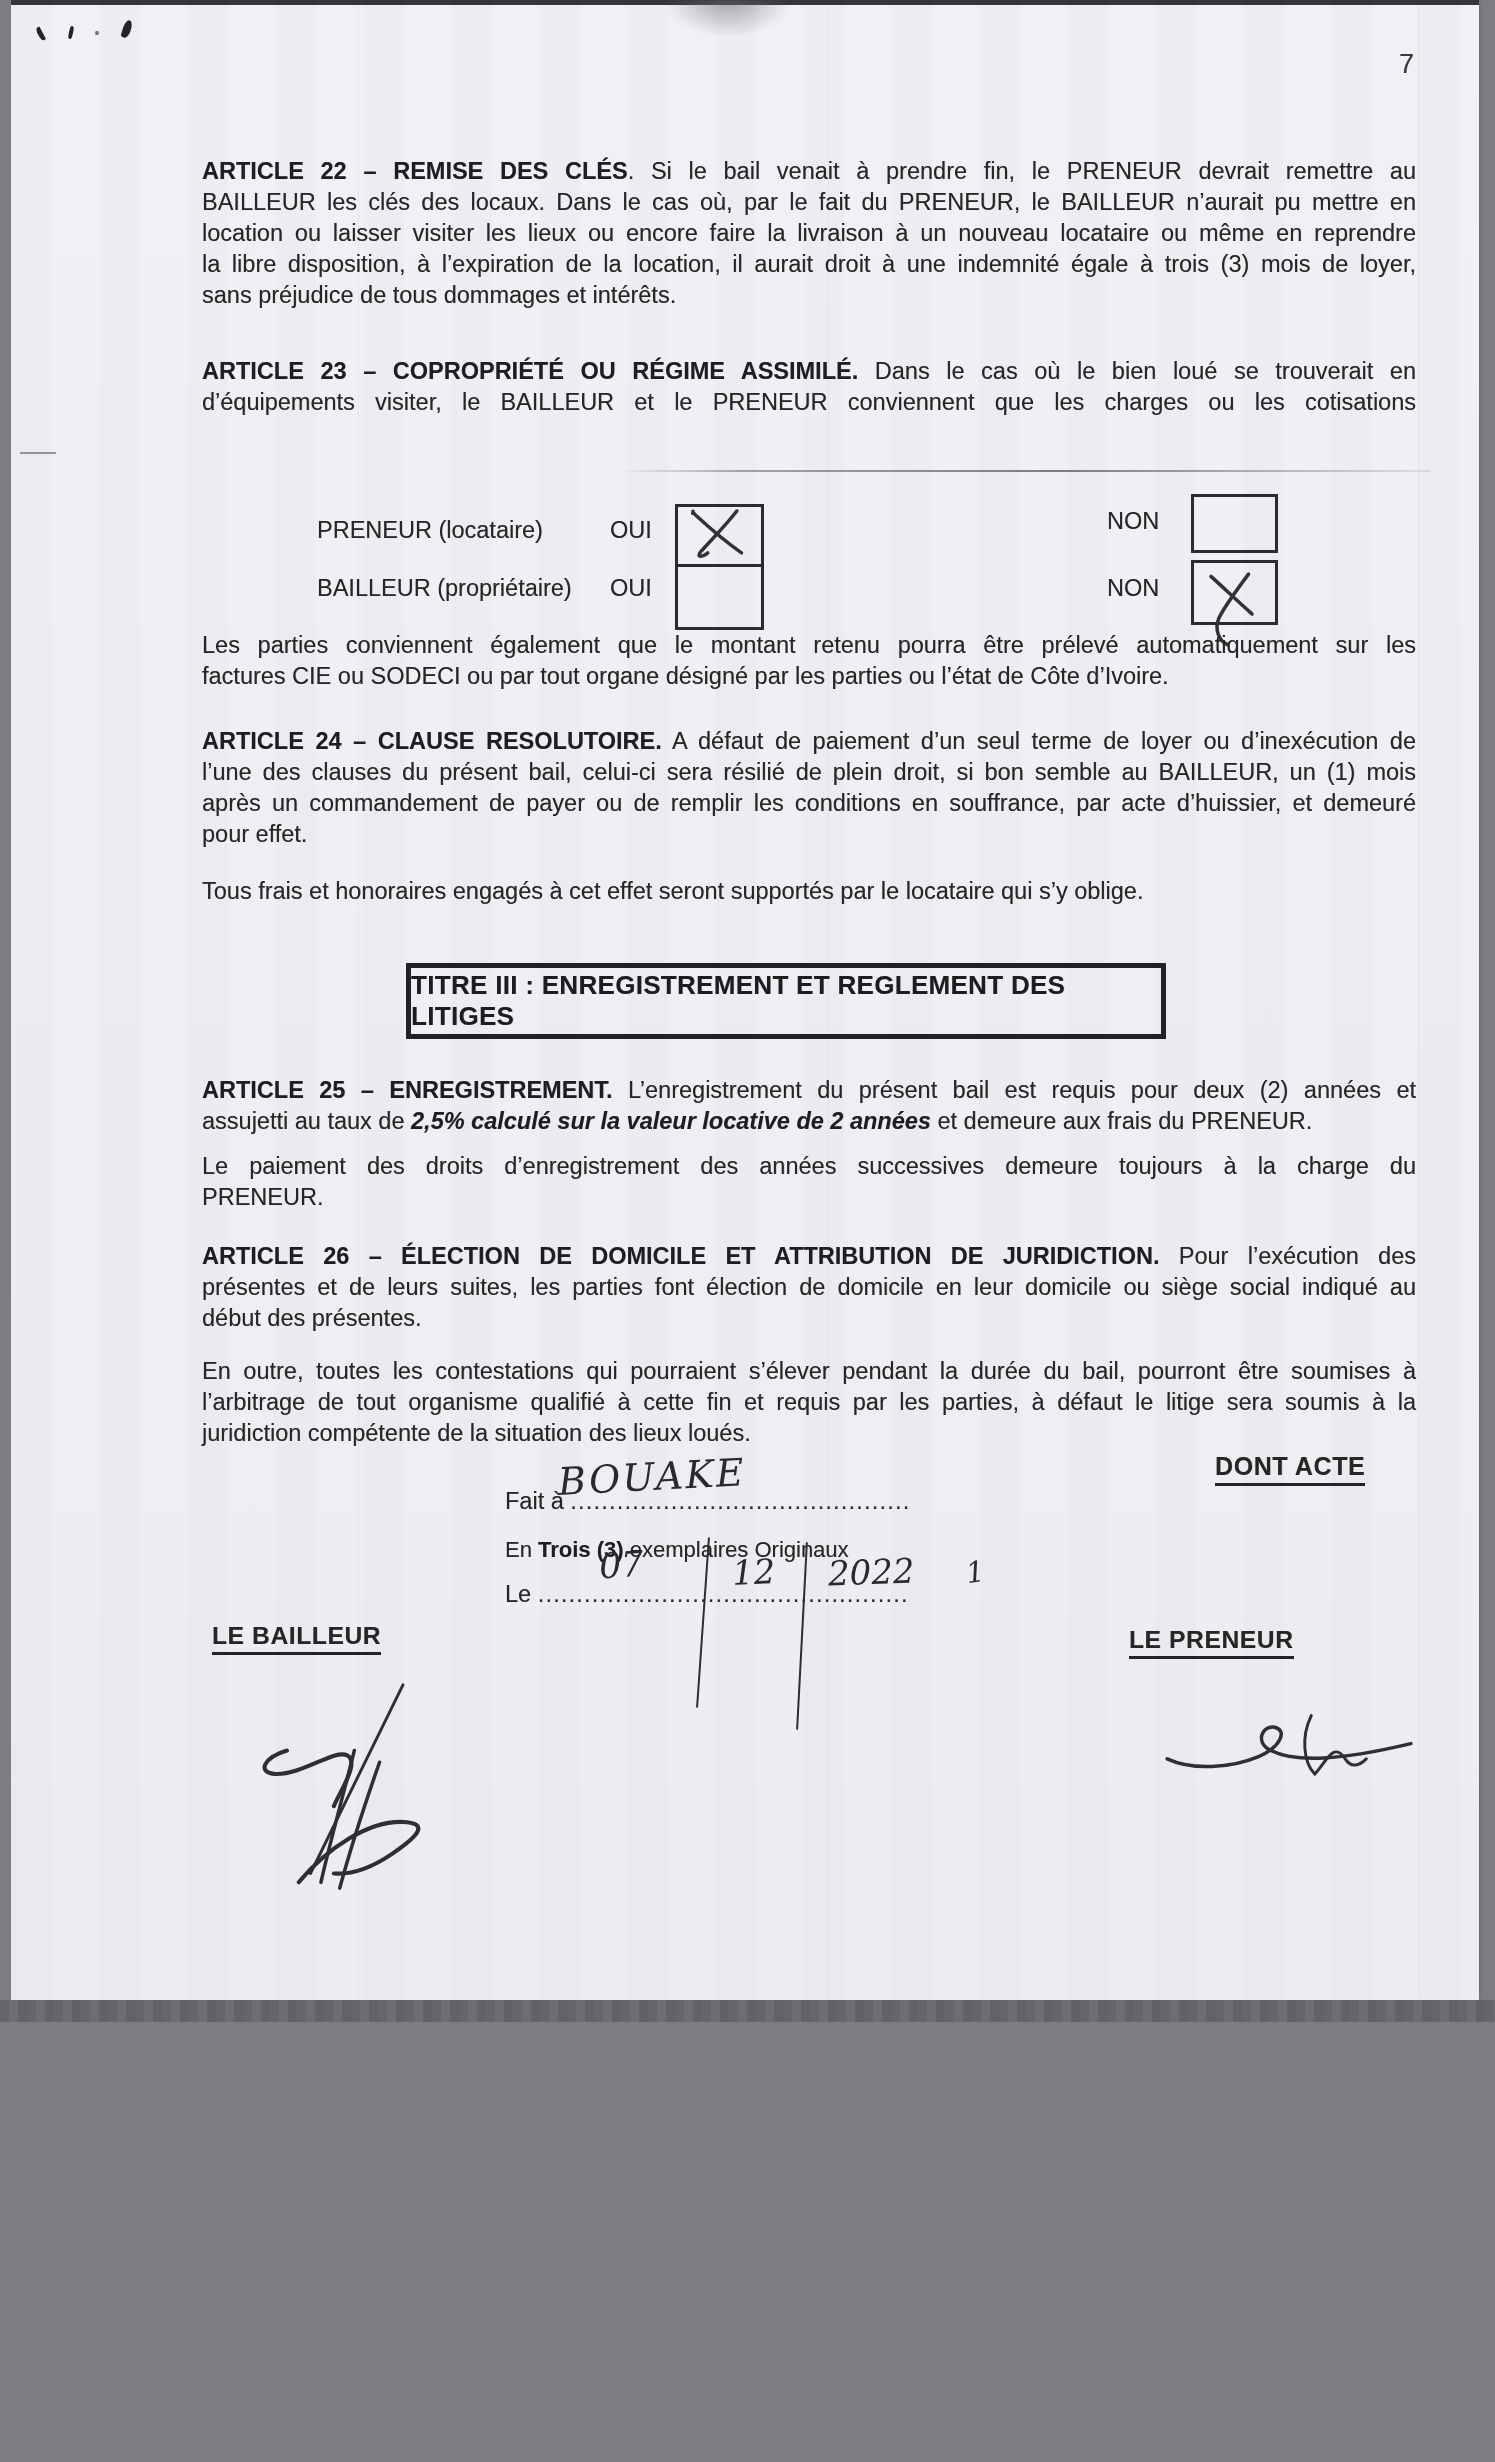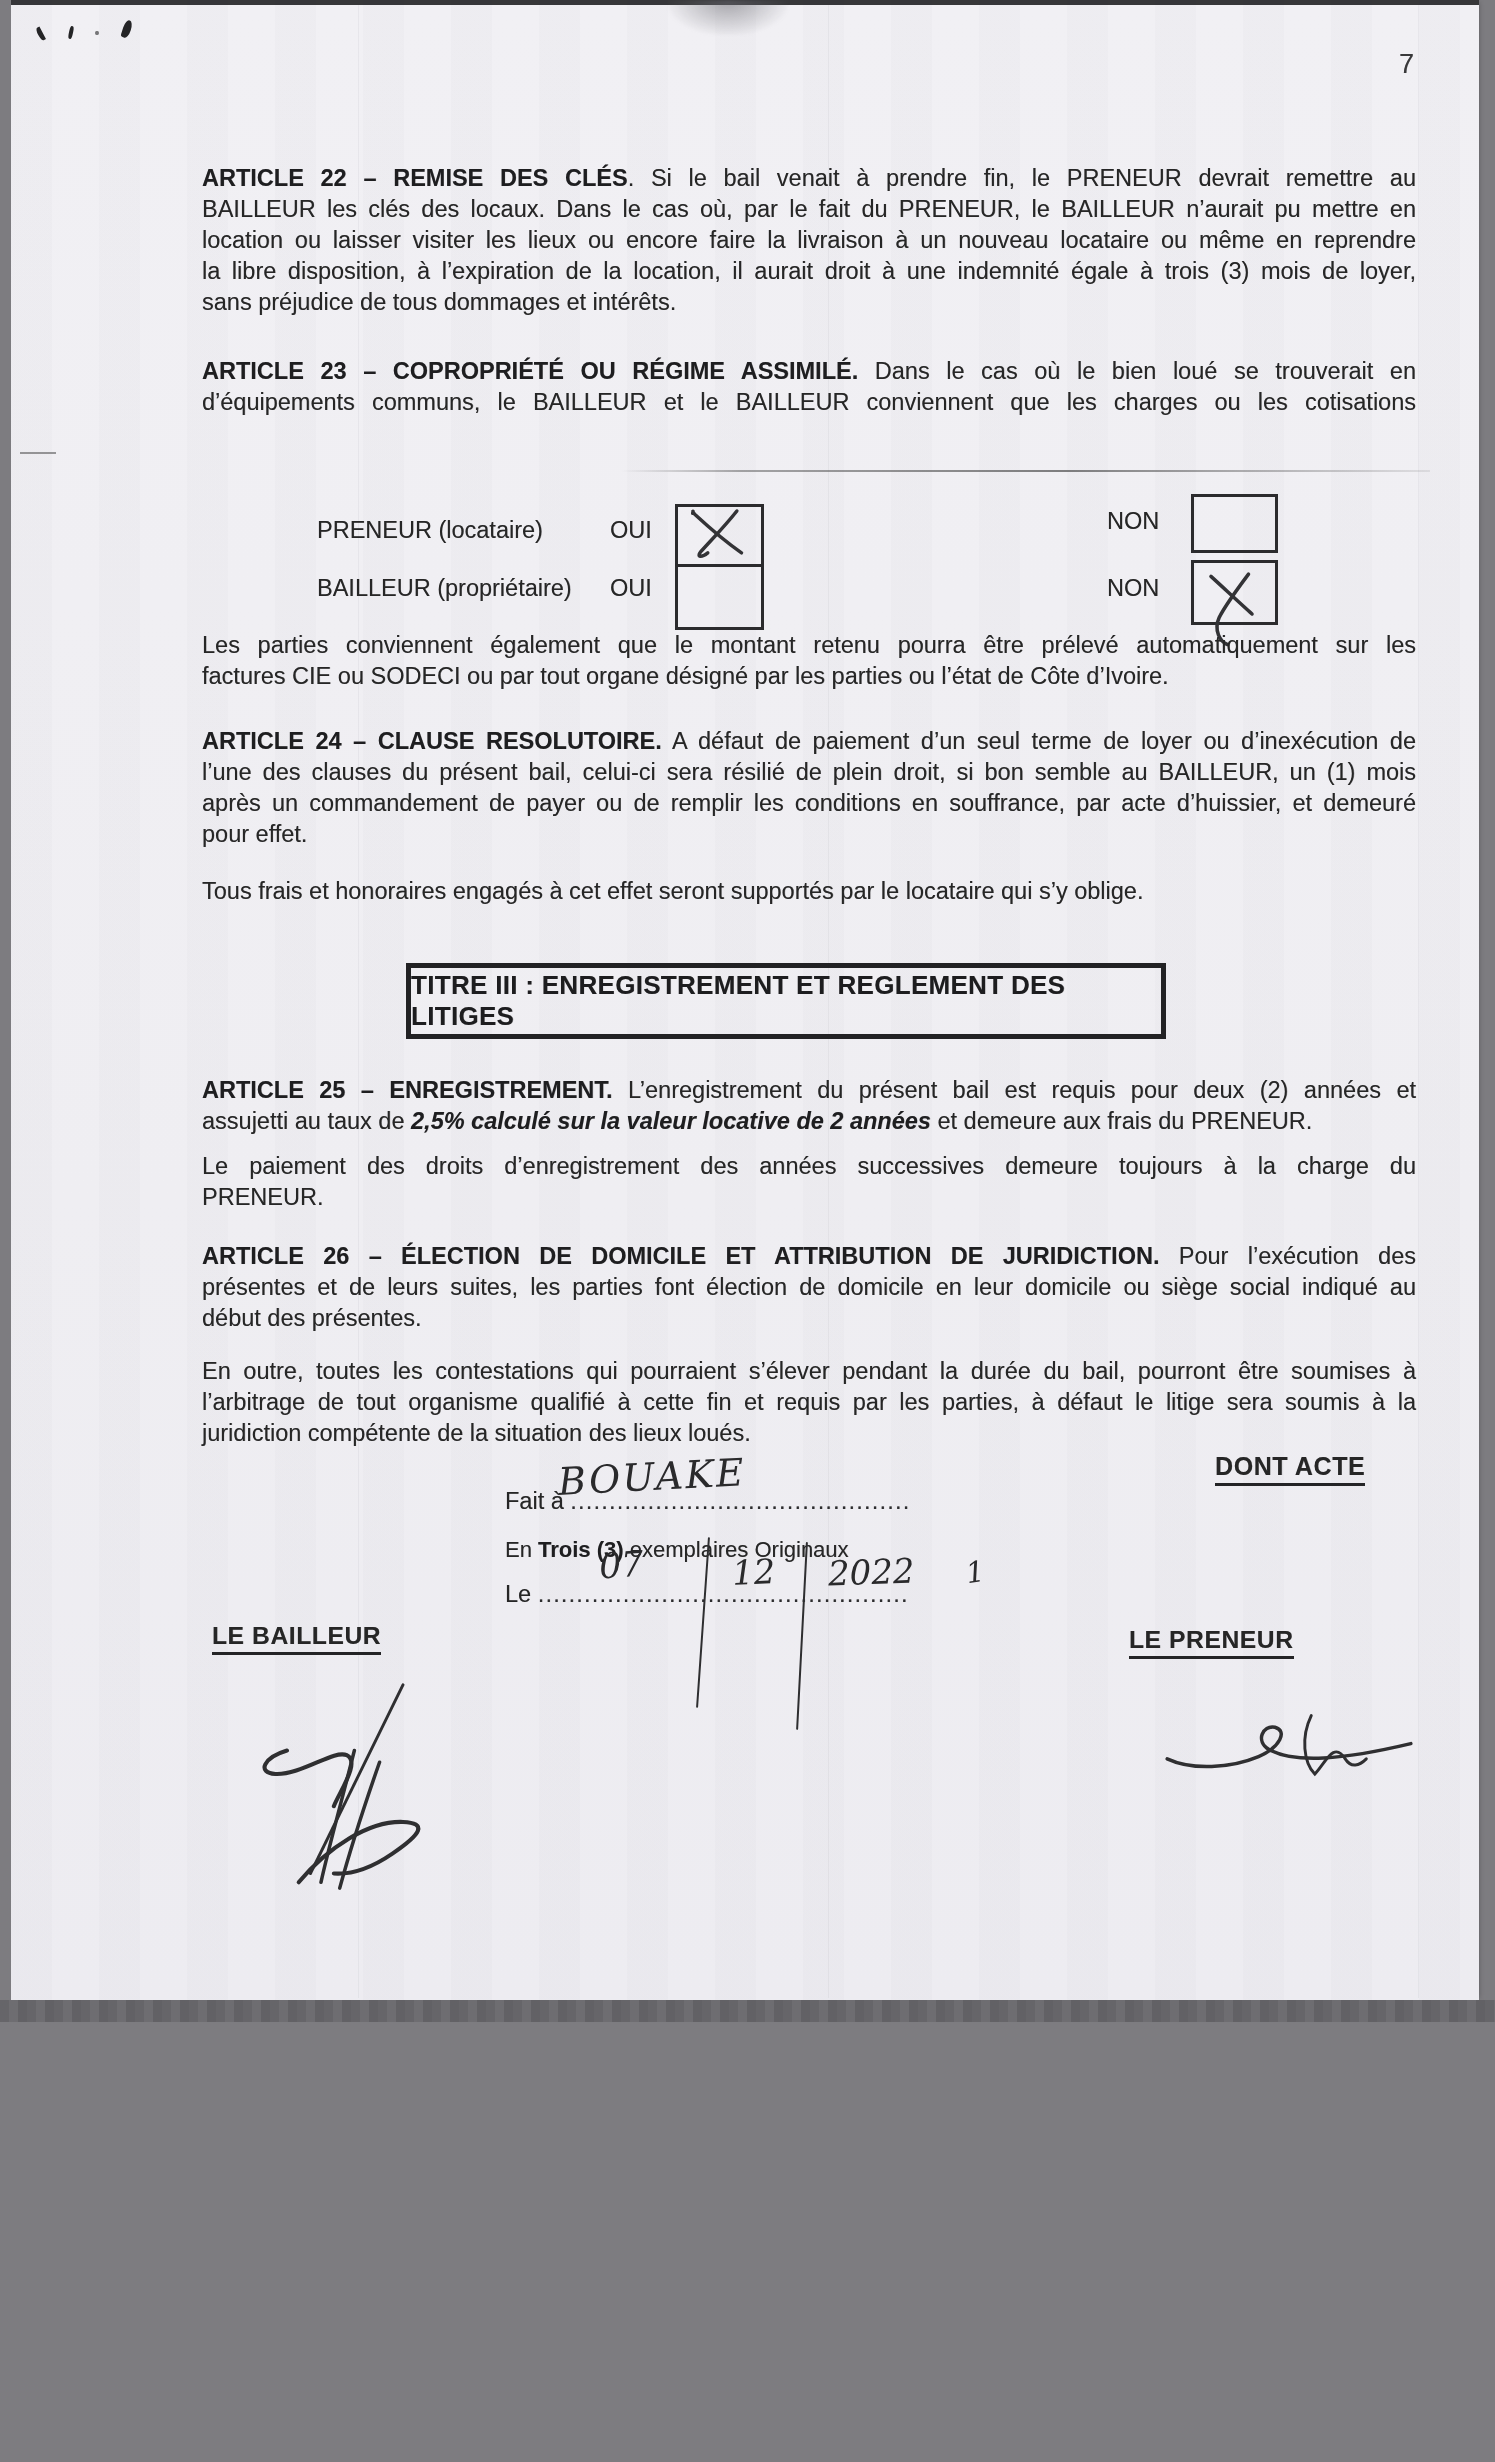--- a/index.html
+++ b/index.html
@@ -78,30 +78,30 @@
   <div class="fold" style="left:828px"></div>
   <div class="fold" style="left:1418px"></div>
 
   <span class="pmark pm1"></span>
   <span class="pmark pm2"></span>
   <span class="pmark pm3"></span>
   <span class="pmark pm4"></span>
 
   <div class="pagenum ink">7</div>
 
-  <div class="para ink" style="top:163px">
+  <div class="para ink" style="top:156px">
       <div class="pline just"><span class="b">ARTICLE 22 – REMISE DES CLÉS</span><span>. Si le bail venait à prendre fin, le PRENEUR devrait remettre au</span></div>
       <div class="pline just"><span>BAILLEUR les clés des locaux. Dans le cas où, par le fait du PRENEUR, le BAILLEUR n’aurait pu mettre en</span></div>
       <div class="pline just"><span>location ou laisser visiter les lieux ou encore faire la livraison à un nouveau locataire ou même en reprendre</span></div>
       <div class="pline just"><span>la libre disposition, à l’expiration de la location, il aurait droit à une indemnité égale à trois (3) mois de loyer,</span></div>
       <div class="pline"><span>sans préjudice de tous dommages et intérêts.</span></div>
     </div>
   <div class="para ink" style="top:356px">
       <div class="pline just"><span class="b">ARTICLE  23 – COPROPRIÉTÉ  OU  RÉGIME ASSIMILÉ.</span><span> Dans le cas où le bien loué se trouverait en</span></div>
-      <div class="pline just"><span>d’équipements communs, le BAILLEUR et le BAILLEUR conviennent que les charges ou les cotisations</span></div>
+      <div class="pline just"><span>d’équipements visiter, le BAILLEUR et le PRENEUR conviennent que les charges ou les cotisations</span></div>
     </div>
   <div class="hline-artifact"></div>
   <div class="dash-artifact"></div>
 
   <div class="lbl ink" style="left:317px;top:517px">PRENEUR  (locataire)</div>
   <div class="lbl ink" style="left:610px;top:517px">OUI</div>
   <div class="cbox" style="left:675px;top:504px;width:83px;height:57px">
     <svg class="xmark" style="left:-3.5px;top:-3.5px" width="83" height="57" viewBox="0 0 142 98">
       <path d="M30,16 C32,10 28,12 34,18 C60,42 94,70 114,84"></path>
       <path d="M106,12 C84,40 58,66 44,82 C36,92 46,92 56,84"></path>

